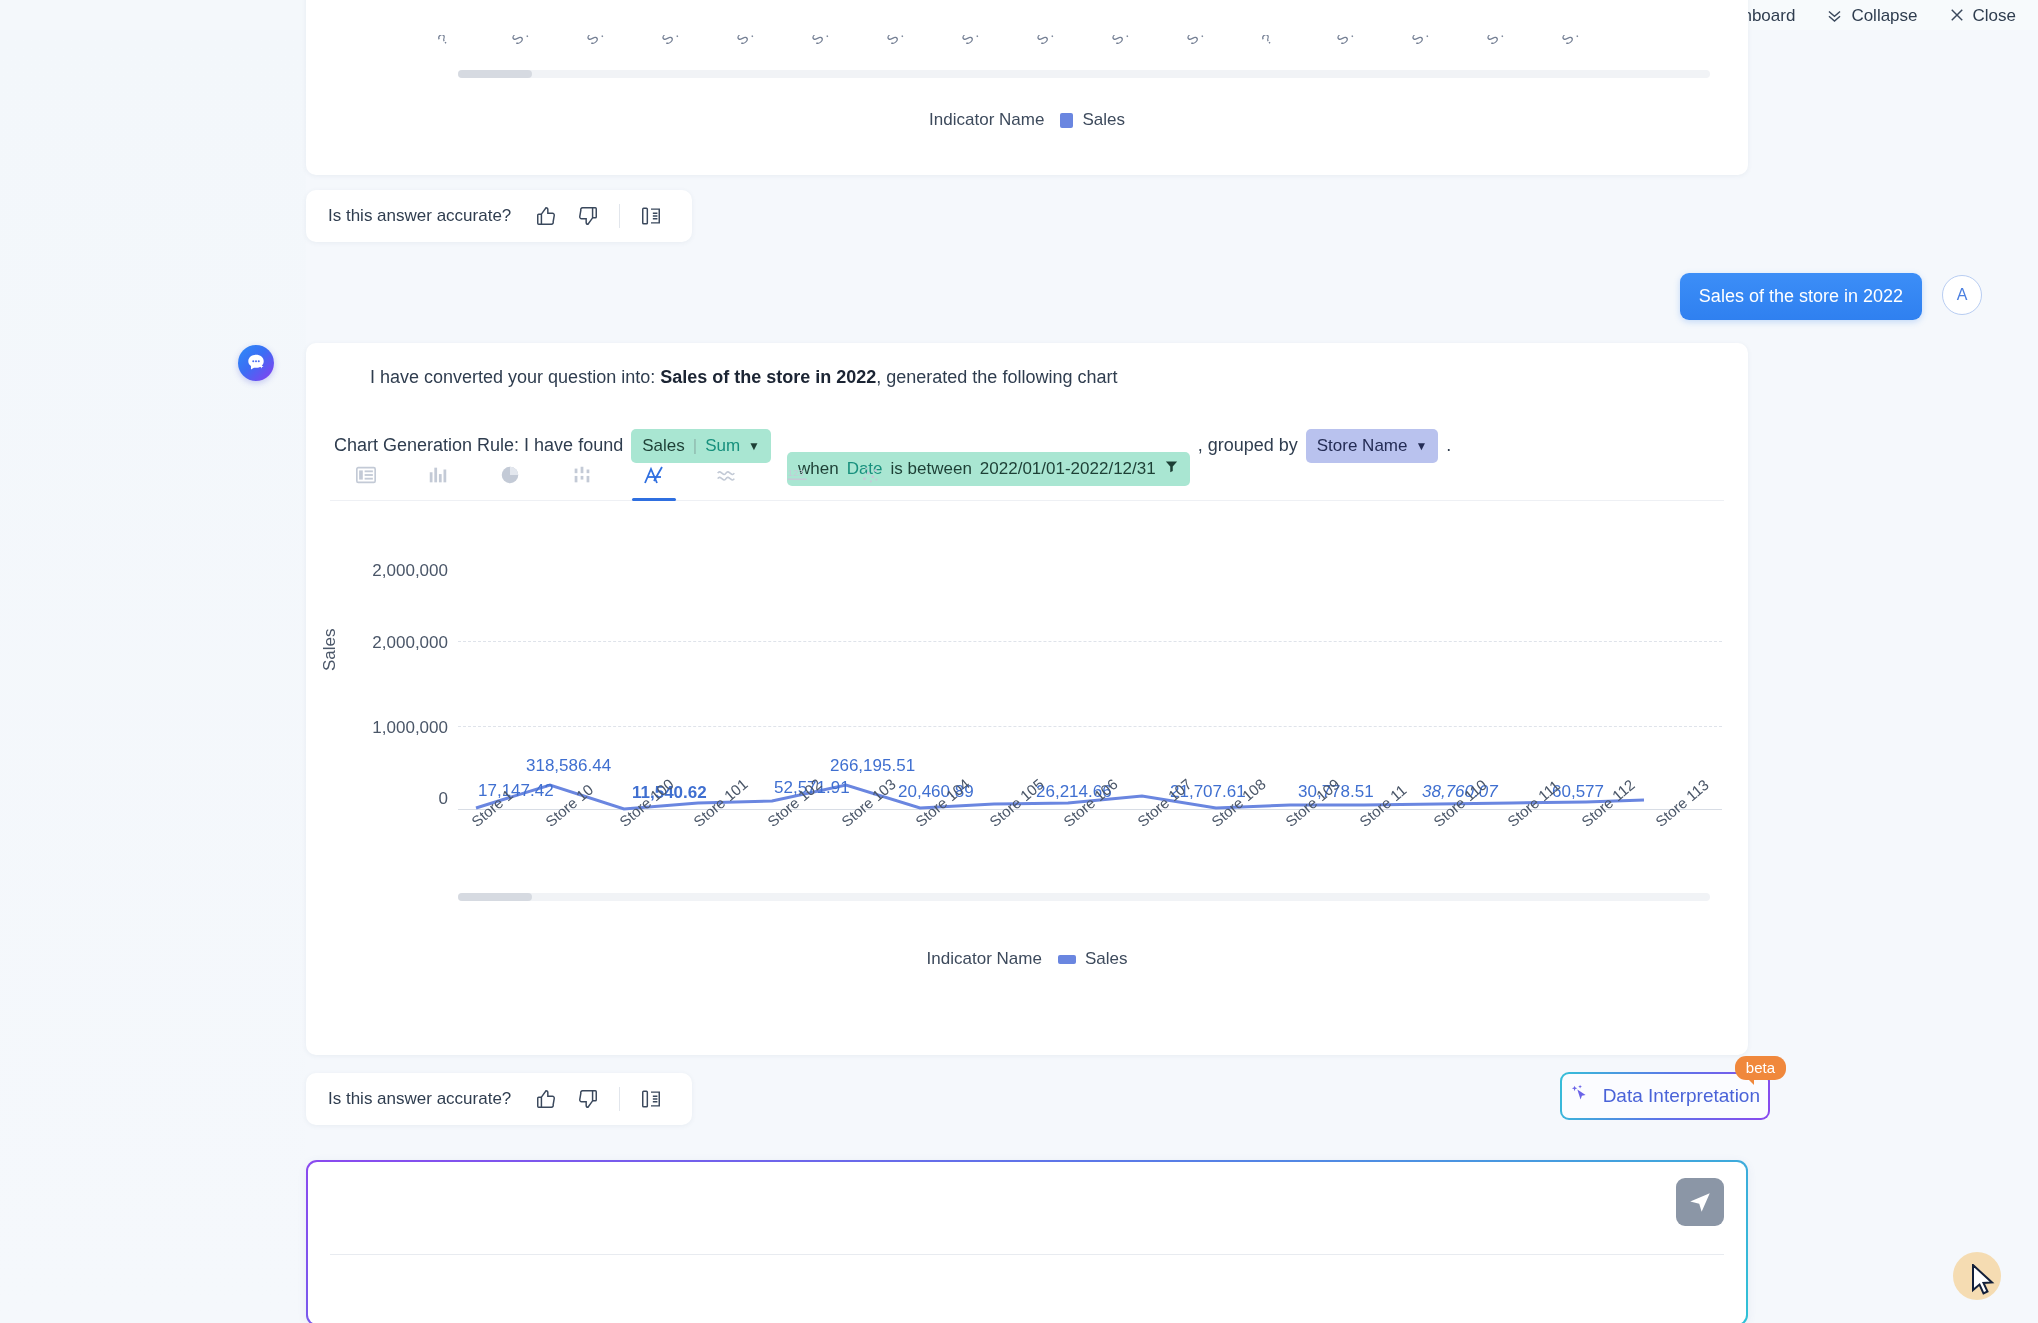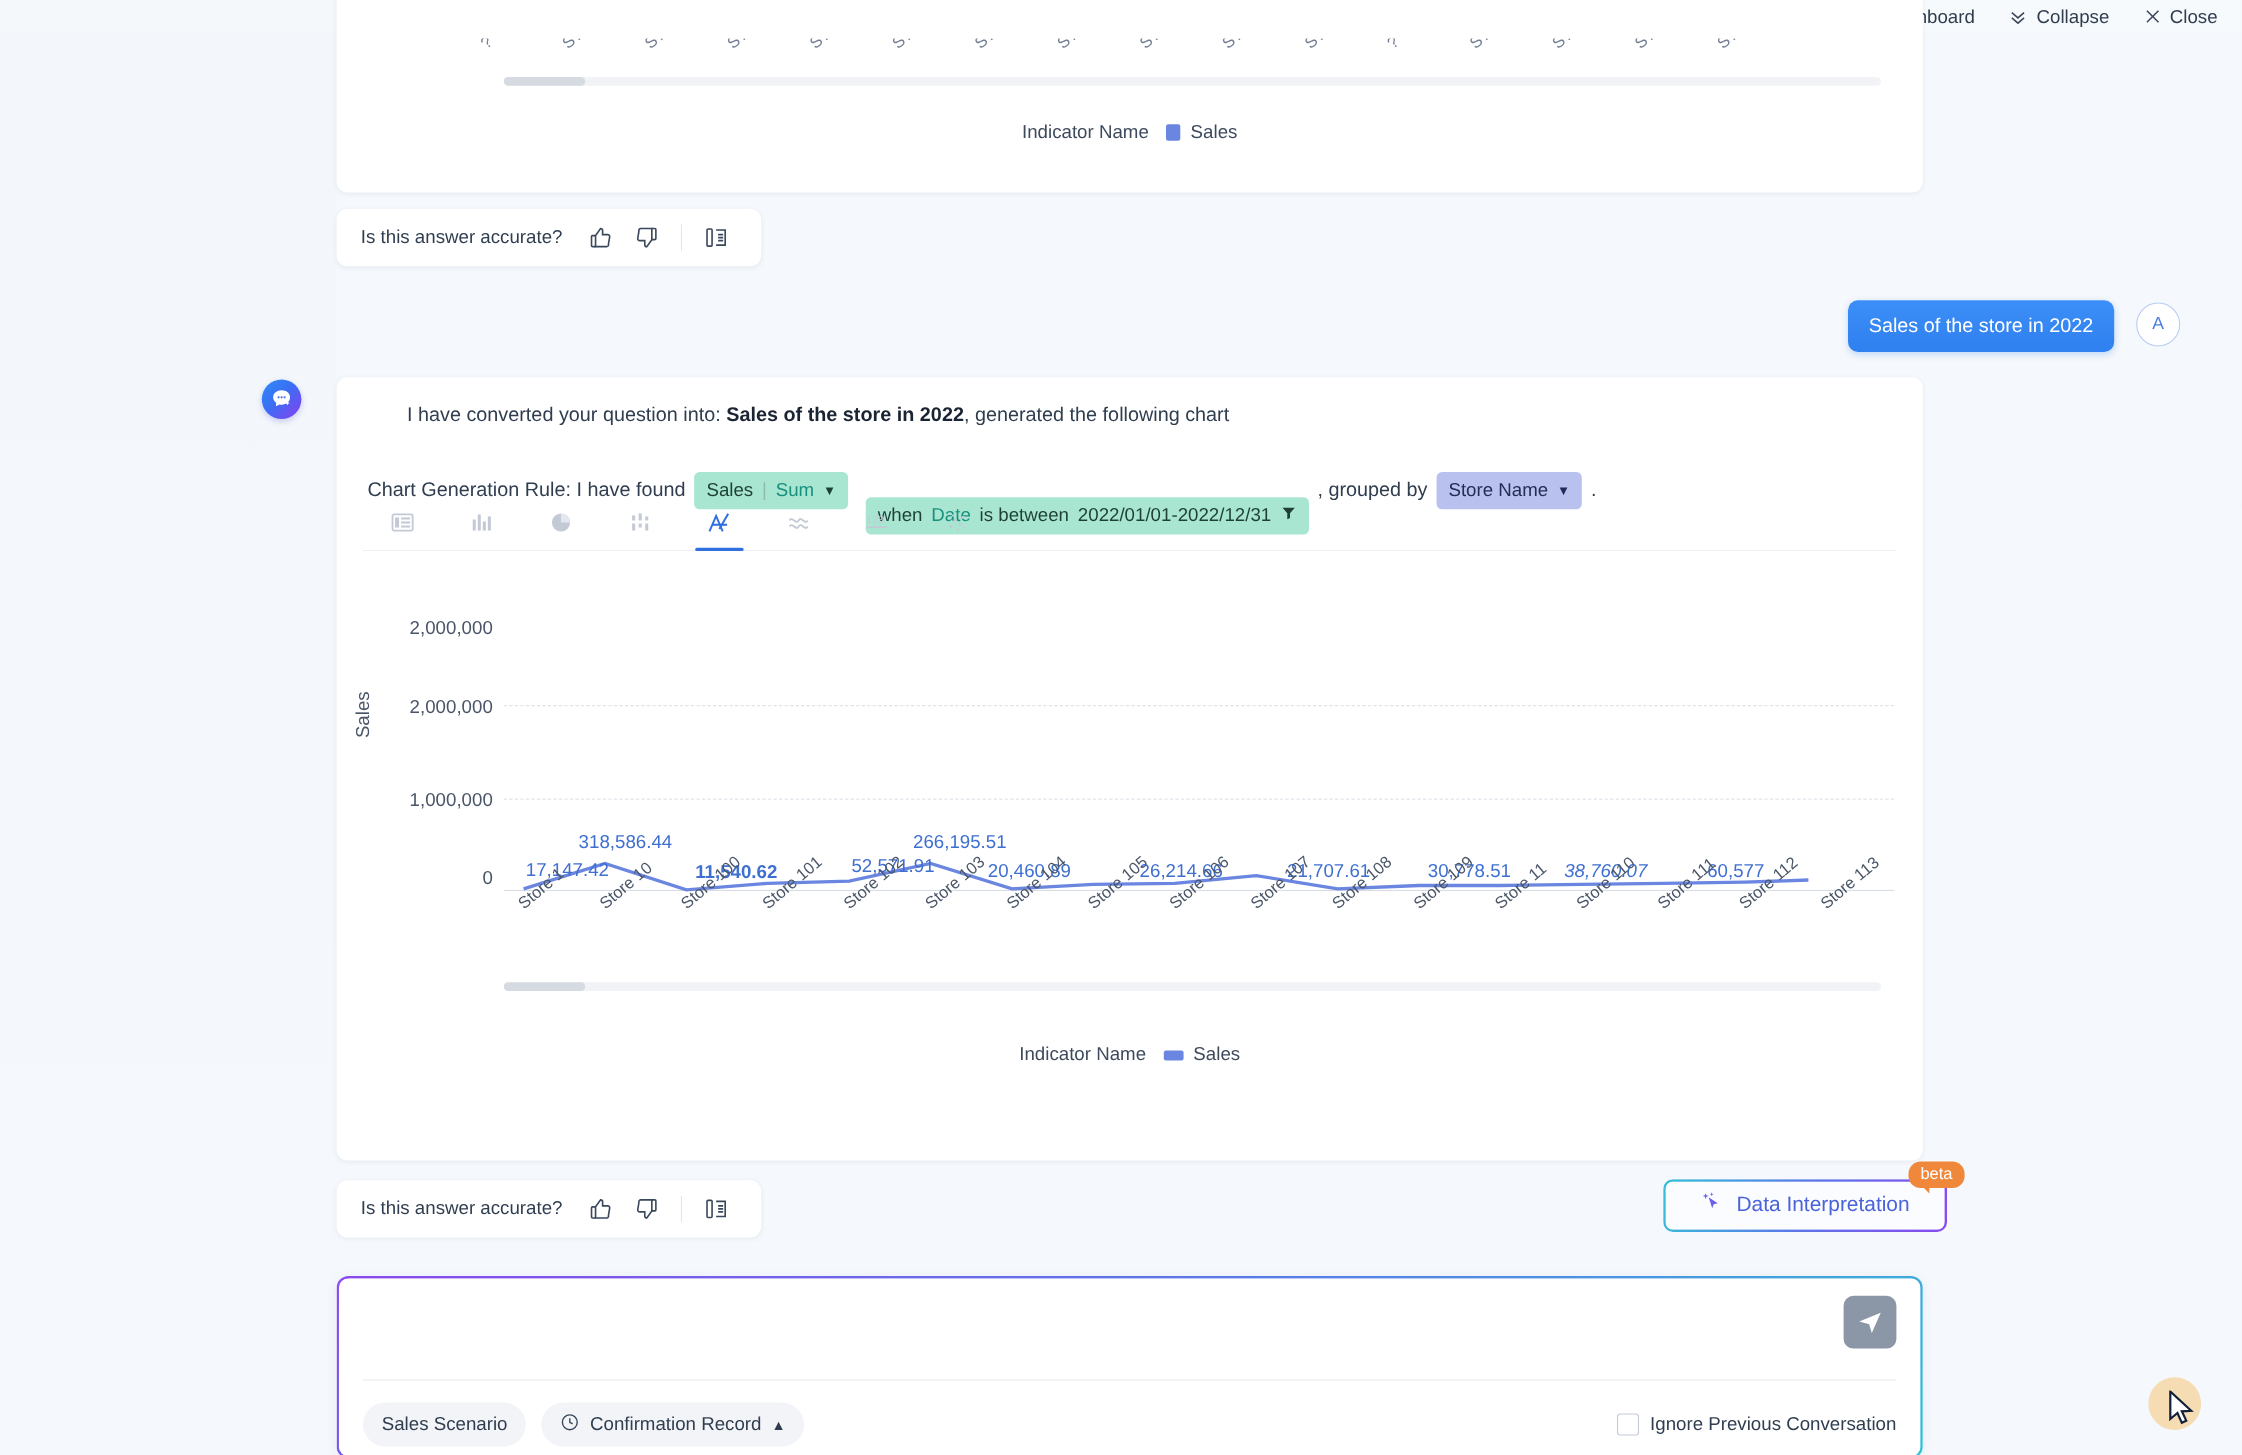--- a/index.html
+++ b/index.html
@@ -164,21 +164,21 @@
   .dlabel { position:absolute; font-size:17px; color:#3f6fd0; white-space:nowrap; }
   .xtick {
     position:absolute; font-size:15px; color:#4a5668; white-space:nowrap;
     transform: rotate(-40deg); transform-origin: left top;
   }
   .chart-legend { position:absolute; left:0; right:0; bottom:-36px; }
   
   .di-wrap { position:absolute; }
   .di-btn {
     display:flex; align-items:center; gap:11px;
-    height:48px; padding:0 32px;
+    height:48px; padding:0 8px;
     border-radius:9px; background:#fbfcff;
     border:2px solid transparent;
     background-image: linear-gradient(#fbfcff,#fbfcff), linear-gradient(110deg,#35c0d8 0%, #5c76e8 50%, #8a49ef 100%);
     background-origin: border-box; background-clip: padding-box, border-box;
     font-size:19px; color:#4a63d8; cursor:pointer;
   }
   .beta {
     position:absolute; right:-16px; top:-16px;
     background:#f0883c; color:#fff; font-size:15px;
     border-radius:11px; padding:3px 11px 4px;
@@ -559,39 +559,20 @@
     </div>
 
     <div class="composer" style="left:0px; top:1160px; width:1442px; height:166px;">
       <input class="composer-input" value="" placeholder="" style="">
       <div class="send-btn">
         <svg width="26" height="26" viewBox="0 0 24 24" fill="#ffffff">
           <path d="M3 11.5 L21 4 L13.5 21 L11.3 13.7 Z"></path>
         </svg>
       </div>
       <div class="composer-divider"></div>
-      <div class="composer-foot">
-        <div class="pill">
-          <span>Sales Scenario</span>
-        </div>
-        <div class="pill">
-          <span>
-            <svg width="18" height="18" viewBox="0 0 24 24" fill="none" stroke="#3a485c" stroke-width="1.7">
-              <circle cx="12" cy="12" r="9"></circle>
-                <path d="M12 7v5l3.5 2"></path>
-            </svg>
-          </span>
-          <span>Confirmation Record</span>
-          <span style="font-size:13px;">▲</span>
-        </div>
-        <div class="cb-wrap">
-          <span class="cb"></span>
-          <span>Ignore Previous Conversation</span>
-        </div>
-      </div>
     </div>
 
   </div>
 
   <div class="cursor-halo" style="left:1953px; top:1252px;"></div>
   <svg style="position:absolute; left:1971px; top:1264px;" width="26" height="34" viewBox="0 0 26 34">
     <path d="M2 1 L2 26 L8.5 20.5 L12.5 29.5 L16.5 27.5 L12.5 19 L21 18.5 Z" fill="#ffffff" stroke="#13203a" stroke-width="2"></path>
   </svg>
 </div>
 

